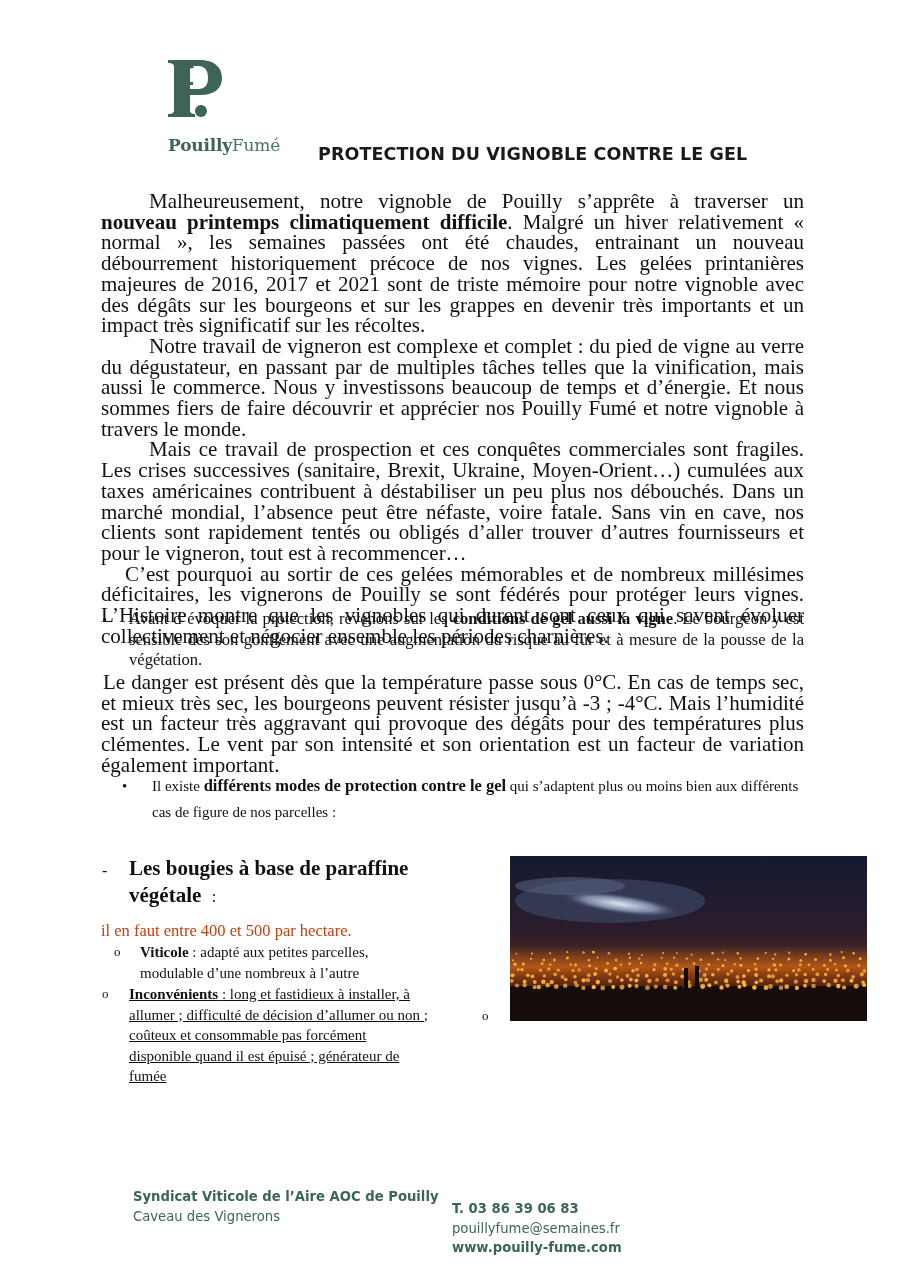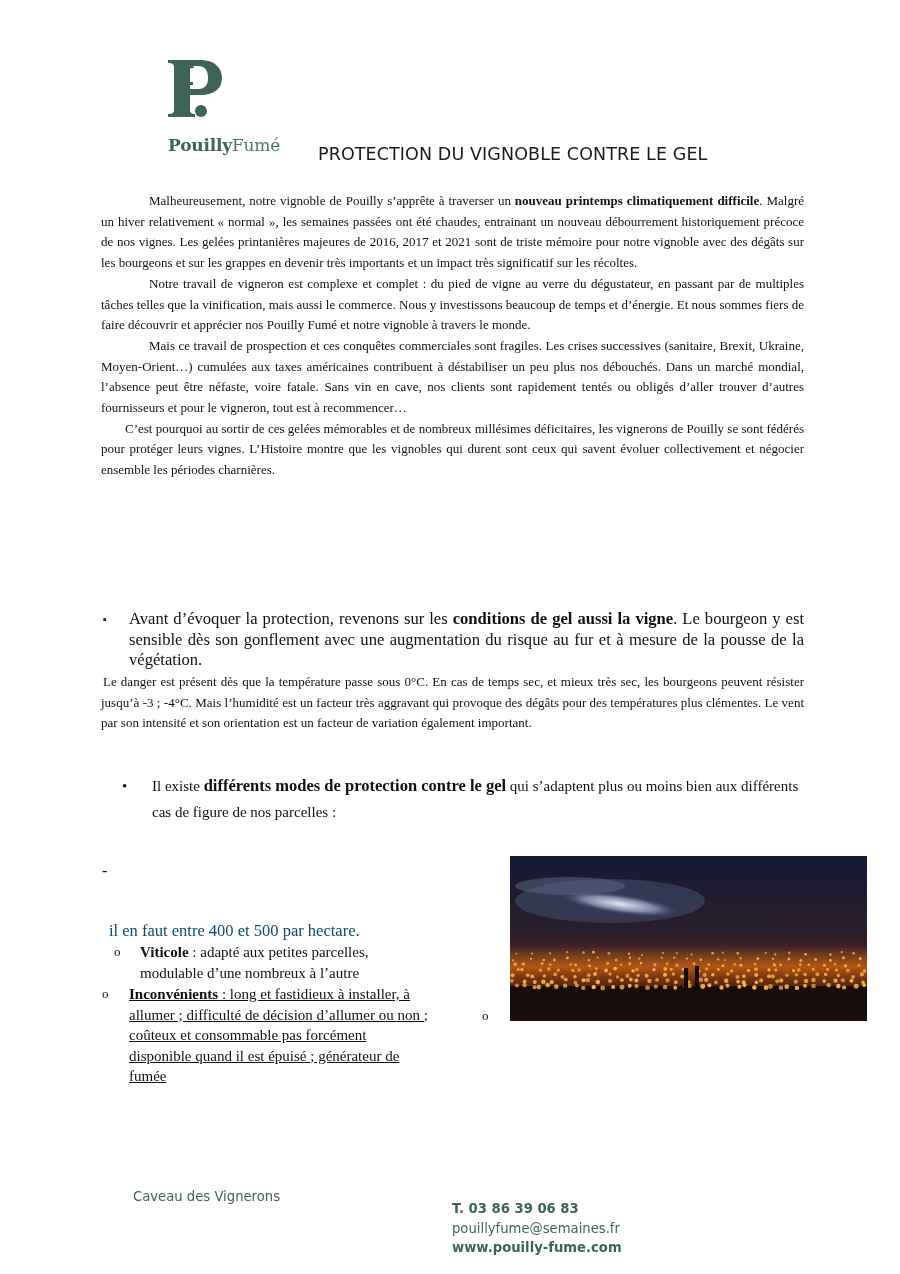--- a/index.html
+++ b/index.html
@@ -6,42 +6,42 @@
   body { width: 900px; height: 1274px; position: relative; overflow: hidden; }
   .page { position: absolute; left: 0; top: 0; width: 900px; height: 1274px; }
 
   
   .logo { position: absolute; left: 166px; top: 58px; width: 130px; }
   .logo-mark { position: absolute; left: 0; top: 0; width: 58px; height: 62px; }
   .logo-text { position: absolute; left: 2px; top: 77px; white-space: nowrap; font-family: "DejaVu Serif", serif; font-size: 17px; color: #3d6455; letter-spacing: -0.2px; }
   .logo-text b { font-weight: bold; }
   .logo-text span.light { font-weight: normal; color: #4f7565; }
 
-  .title { position: absolute; left: 318px; top: 144px; font-family: "DejaVu Sans", sans-serif; font-size: 17.5px; font-weight: normal; color: #1a1a1a; letter-spacing: 0.1px; white-space: nowrap; }
+  .title { position: absolute; left: 318px; top: 144px; font-family: "DejaVu Sans", sans-serif; font-size: 17.5px; font-weight: bold; color: #1a1a1a; letter-spacing: 0.1px; white-space: nowrap; }
 
   
-  .body-text { position: absolute; left: 101px; width: 703px; font-family: "Liberation Serif", serif; font-size: 13px; line-height: 20.7px; color: #111; text-align: justify; }
+  .body-text { position: absolute; left: 101px; width: 703px; font-family: "Liberation Serif", serif; font-size: 21px; line-height: 20.7px; color: #111; text-align: justify; }
   .p { margin: 0; }
   .indent { text-indent: 48px; }
   .indent-sm { text-indent: 24px; }
 
   .bullet-row { position: absolute; left: 101px; width: 703px; font-family: "Liberation Serif", serif; font-size: 16.6px; line-height: 20.7px; color: #111; }
   .bullet-mark { position: absolute; left: 2px; top: 0; font-size: 11px; }
   .bullet-body { margin-left: 28px; text-align: justify; }
 
   .bullet2 { position: absolute; left: 122px; width: 690px; font-family: "Liberation Serif", serif; font-size: 15px; line-height: 26px; color: #111; }
   .bullet2 .dot { position: absolute; left: 0; top: 0; font-size: 15px; }
   .bullet2 .txt { margin-left: 30px; }
   .bullet2 b { font-size: 16.5px; }
 
   
   .sec-dash { position: absolute; left: 102px; top: 862px; font-family: "Liberation Serif", serif; font-size: 16px; color: #111; }
   .sec-title { position: absolute; left: 129px; top: 855px; width: 330px; font-family: "Liberation Serif", serif; font-size: 21px; line-height: 27px; font-weight: bold; color: #111; }
   .sec-title .colon { font-weight: normal; font-size: 16px; }
-  .qty { position: absolute; left: 109px; top: 921px; font-family: "Liberation Serif", serif; font-size: 16.5px; color: #0c4a6e; white-space: nowrap; }
+  .qty { position: absolute; left: 101px; top: 921px; font-family: "Liberation Serif", serif; font-size: 16.5px; color: #c2410c; white-space: nowrap; }
   .sub-item { position: absolute; font-family: "Liberation Serif", serif; font-size: 15px; line-height: 20.5px; color: #111; }
   .sub-item .o { position: absolute; top: 0; font-size: 13px; }
   .photo-bullet { position: absolute; left: 482px; top: 1008px; font-family: "Liberation Serif", serif; font-size: 13px; color: #111; }
 
   .photo { position: absolute; left: 510px; top: 856px; width: 357px; height: 165px; overflow: hidden; }
 
   
   .footer { position: absolute; top: 1187px; font-family: "DejaVu Sans", sans-serif; font-size: 13.2px; line-height: 19.5px; color: #3b6556; white-space: nowrap; }
   .footer .b { font-weight: bold; }
 </style>
@@ -74,20 +74,21 @@
     <div class="bullet-body"><span>Avant d’évoquer la protection, revenons sur les </span><b>conditions de gel aussi la vigne</b><span>. Le bourgeon y est sensible dès son gonflement avec une augmentation du risque au fur et à mesure de la pousse de la végétation.</span></div>
   </div>
   <div class="body-text" style="top:672px; text-indent:2px;">Le danger est présent dès que la température passe sous 0°C. En cas de temps sec, et mieux très sec, les bourgeons peuvent résister jusqu’à -3 ; -4°C. Mais l’humidité est un facteur très aggravant qui provoque des dégâts pour des températures plus clémentes. Le vent par son intensité et son orientation est un facteur de variation également important.</div>
 
   <div class="bullet2" style="top:773px;">
     <span class="dot">•</span>
     <div class="txt"><span>Il existe </span><b>différents modes de protection contre le gel</b><span> qui s’adaptent plus ou moins bien aux différents cas de figure de nos parcelles :</span></div>
   </div>
 
   <span class="sec-dash">-</span>
+  <div class="sec-title"><span>Les bougies à base de paraffine végétale</span>&nbsp;&nbsp;<span class="colon">:</span></div>
   <div class="qty">il en faut entre 400 et 500 par hectare.</div>
 
   <div class="sub-item" style="left:114px; top:942px; width:320px;">
     <span class="o" style="left:0;">o</span>
     <div style="margin-left:26px;"><b>Viticole</b><span> : adapté aux petites parcelles, modulable d’une nombreux à l’autre</span></div>
   </div>
 
   <div class="sub-item" style="left:102px; top:984px; width:330px;">
     <span class="o" style="left:0;">o</span>
     <div style="margin-left:27px;text-decoration:underline;"><b>Inconvénients</b><span> : long et fastidieux à installer, à allumer ; difficulté de décision d’allumer ou non ; coûteux et consommable pas forcément disponible quand il est épuisé ; générateur de fumée</span></div>
@@ -340,20 +341,21 @@
           <circle cx="334.1" cy="131.5" r="2.11" opacity="0.88"></circle>
           <circle cx="346.2" cy="130.3" r="2.46" opacity="0.87"></circle>
           <circle cx="354.1" cy="129.1" r="2.00" opacity="0.98"></circle>
         </g>
       <rect x="174" y="112" width="4" height="22" fill="#120a08"></rect>
       <rect x="185" y="110" width="4" height="24" fill="#120a08"></rect>
     </svg>
   </div>
 
   <div class="footer" style="left:133px;">
+    <div class="b">Syndicat Viticole de l’Aire AOC de Pouilly</div>
     <div>Caveau des Vignerons</div>
   </div>
   <div class="footer" style="left:452px;margin-top:12px;">
     <div class="b">T. 03 86 39 06 83</div>
     <div>pouillyfume@semaines.fr</div>
     <div class="b">www.pouilly-fume.com</div>
   </div>
 </div>
 
 </body></html>

